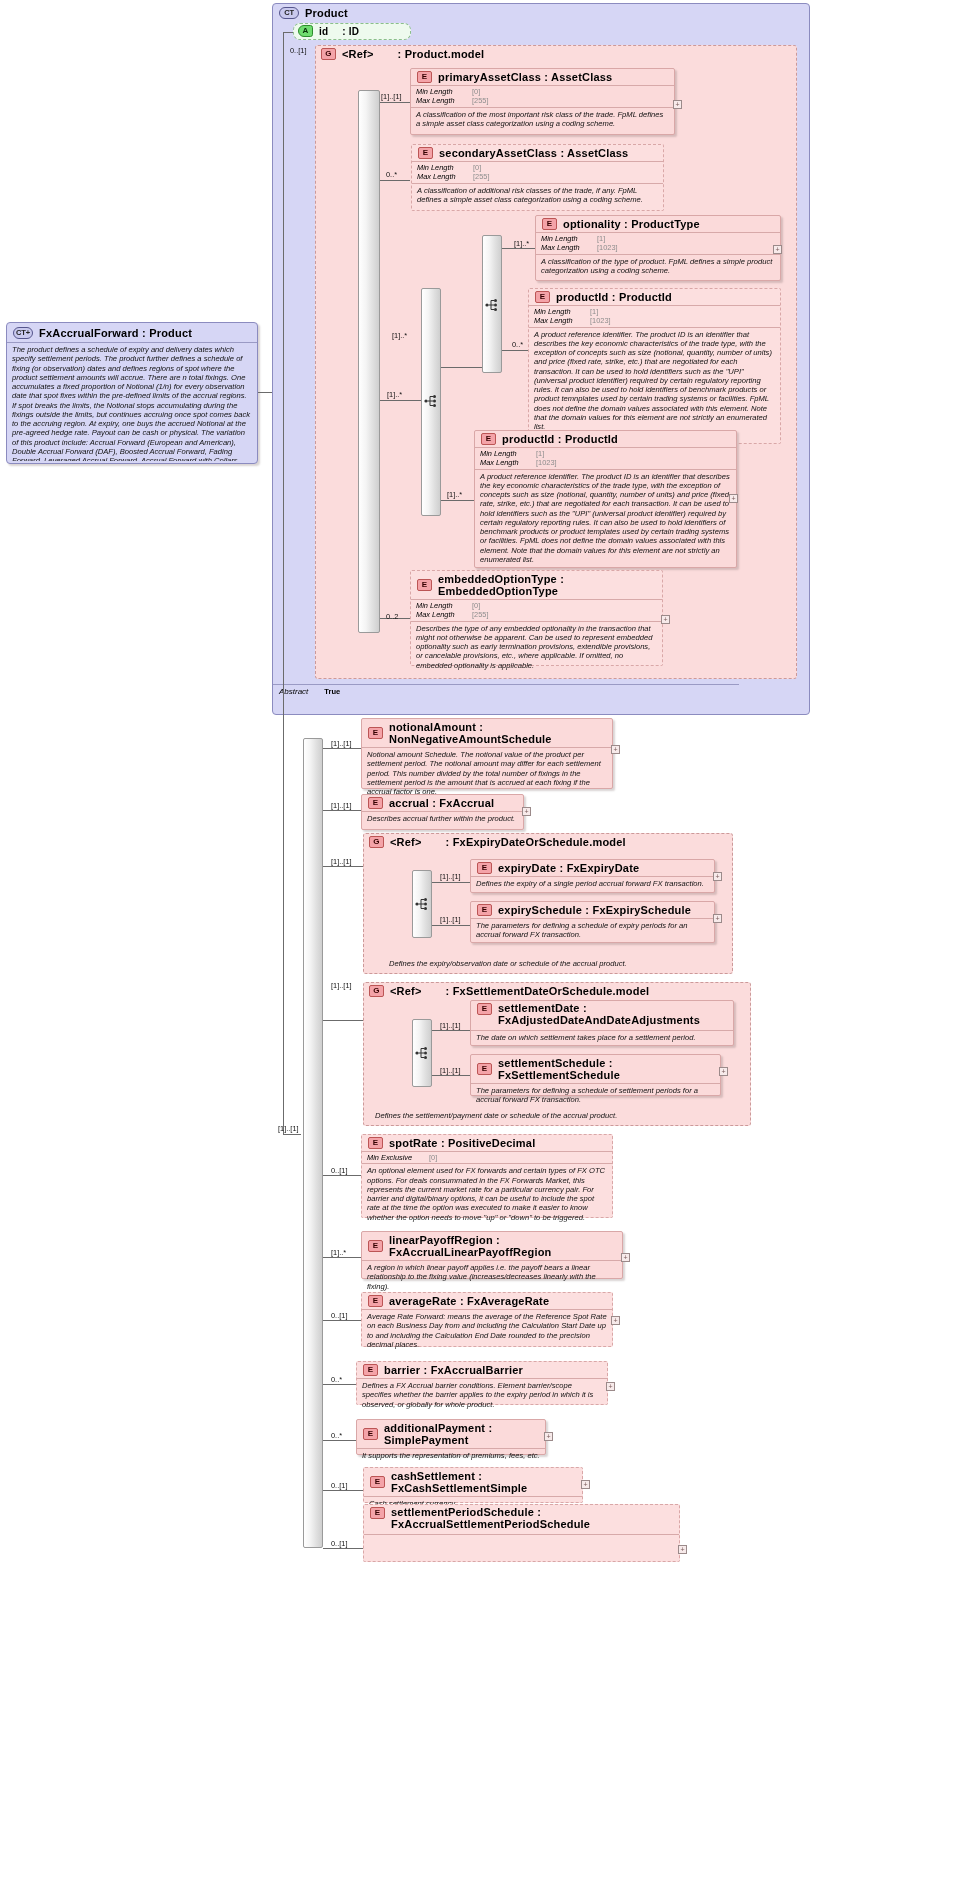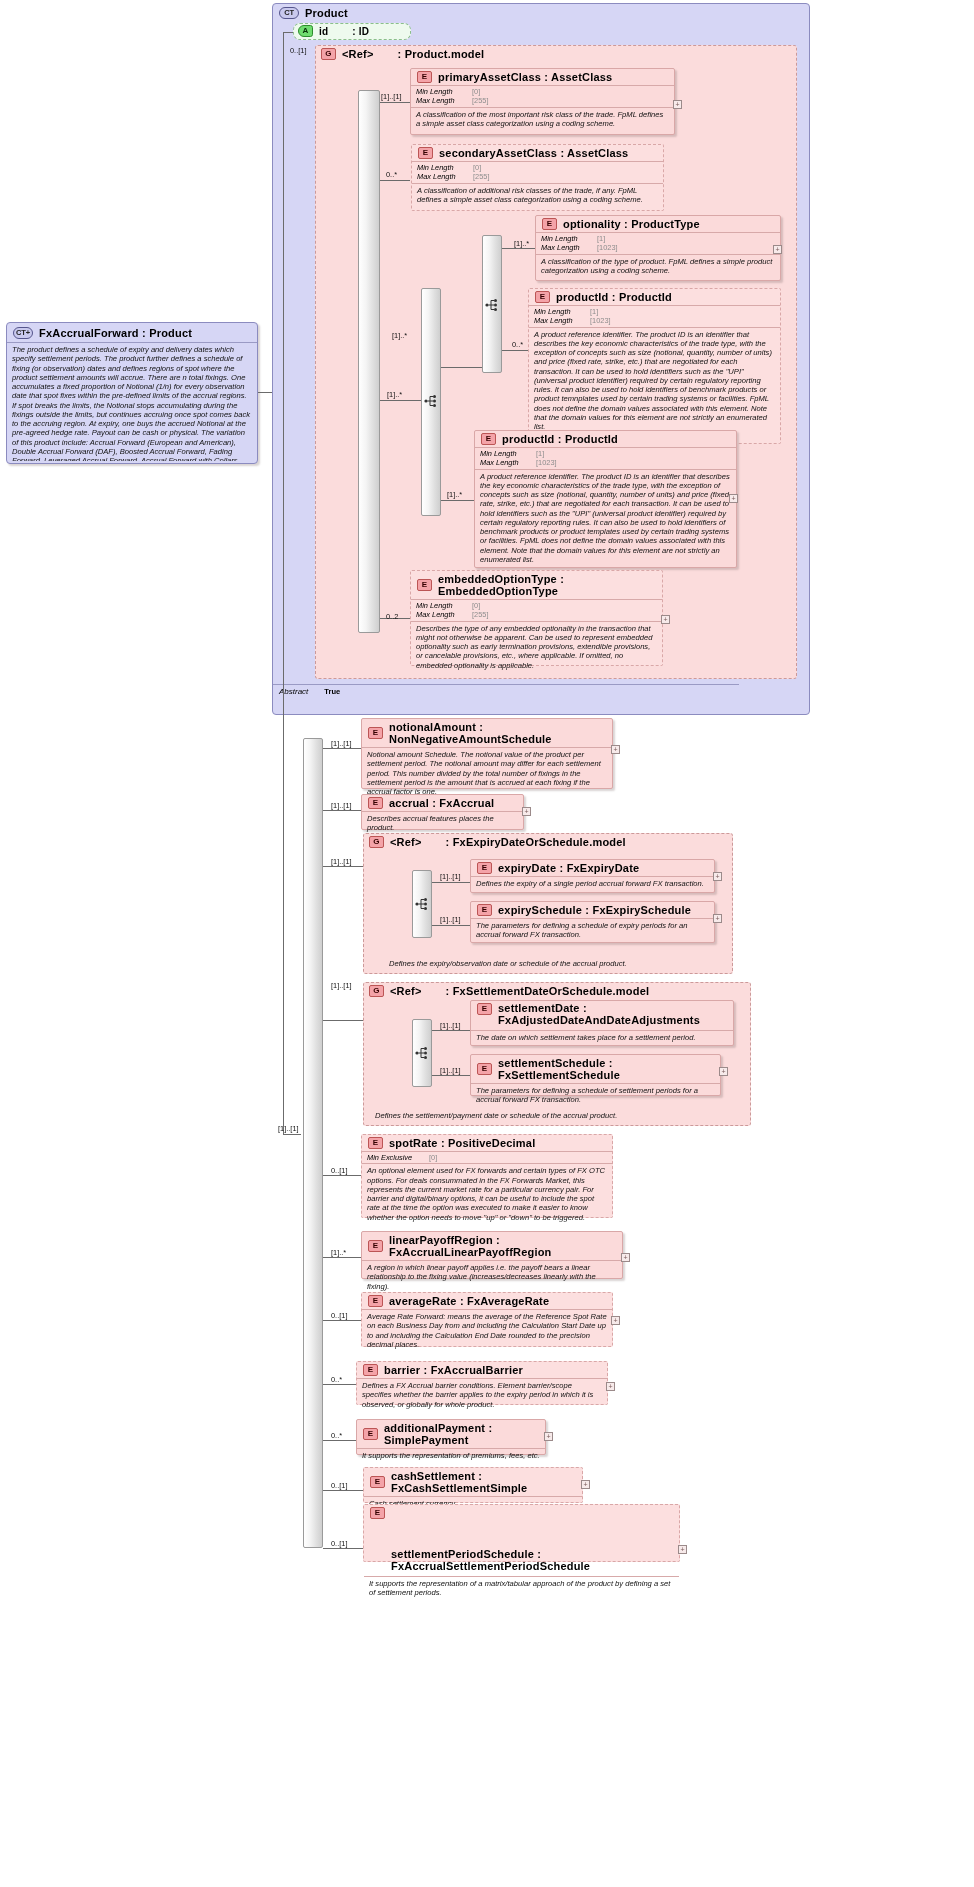--- a/index.html
+++ b/index.html
@@ -121,21 +121,21 @@
   <div class="hdr" style="padding-top:3px;">
     <span class="badge badge-ct">CT</span>
     <span>Product</span>
   </div>
 </div>
 
 <div class="abs attr-box" style="left:293px; top:23px; width:118px; height:17px;">
   <div class="hdr" style="padding:1px 4px; font-size:10px;">
     <span class="badge badge-a">A</span>
     <span>id</span>
-    <span style="margin-left:18px;">: ID</span>
+    <span style="margin-left:8px;">: ID</span>
   </div>
 </div>
 <div class="abs line-v" style="left:283px; top:32px; height:360px;"></div>
 <div class="abs line-h" style="left:283px; top:32px; width:10px;"></div>
 <div class="abs card" style="left:290px; top:46px;">0..[1]</div>
 
 <div class="abs grp-box" style="left:315px; top:45px; width:482px; height:634px;">
   <div class="hdr" style="padding:2px 5px;">
     <span class="badge badge-g">G</span>
     <span>&lt;Ref&gt;</span>
@@ -341,21 +341,21 @@
 <div class="abs plusbtn" style="left:611px; top:745px;">+</div>
 
 <div class="abs line-h" style="left:323px; top:810px; width:38px;"></div>
 <div class="abs card" style="left:331px; top:801px;">[1]..[1]</div>
 <div class="abs el-box sh" style="left:361px; top:794px; width:163px; height:36px;">
   <div class="hdr">
     <span class="badge badge-e">E</span>
     <span>accrual   : FxAccrual</span>
   </div>
   <div class="sep"></div>
-  <div class="desc">Describes accrual features places the product.</div>
+  <div class="desc">Describes accrual further within the product.</div>
 </div>
 <div class="abs plusbtn" style="left:522px; top:807px;">+</div>
 
 <div class="abs line-h" style="left:323px; top:866px; width:40px;"></div>
 <div class="abs card" style="left:331px; top:857px;">[1]..[1]</div>
 <div class="abs grp-box" style="left:363px; top:833px; width:370px; height:141px;">
   <div class="hdr" style="padding:2px 5px;">
     <span class="badge badge-g">G</span>
     <span>&lt;Ref&gt;</span>
     <span style="margin-left:18px;">: FxExpiryDateOrSchedule.model</span>
@@ -513,18 +513,17 @@
   <div class="sep"></div>
   <div class="desc">Cash settlement currency.</div>
 </div>
 <div class="abs plusbtn" style="left:581px; top:1480px;">+</div>
 
 <div class="abs line-h" style="left:323px; top:1548px; width:40px;"></div>
 <div class="abs card" style="left:331px; top:1539px;">0..[1]</div>
 <div class="abs el-box opt" style="left:363px; top:1504px; width:317px; height:58px;">
   <div class="hdr" style="align-items:flex-start;">
     <span class="badge badge-e">E</span>
-    <span style="line-height:1.05;margin-top:42px;">settlementPeriodSchedule : FxAccrualSettlementPeriodSchedule</span>
+    <span style="line-height:1.05;">settlementPeriodSchedule : FxAccrualSettlementPeriodSchedule</span>
   </div>
   <div class="sep" style="margin-top:2px;"></div>
-  <div class="desc">It supports the representation of a matrix/tabular approach of the product by defining a set of settlement periods.</div>
 </div>
 <div class="abs plusbtn" style="left:678px; top:1545px;">+</div>
 
 </body></html>

